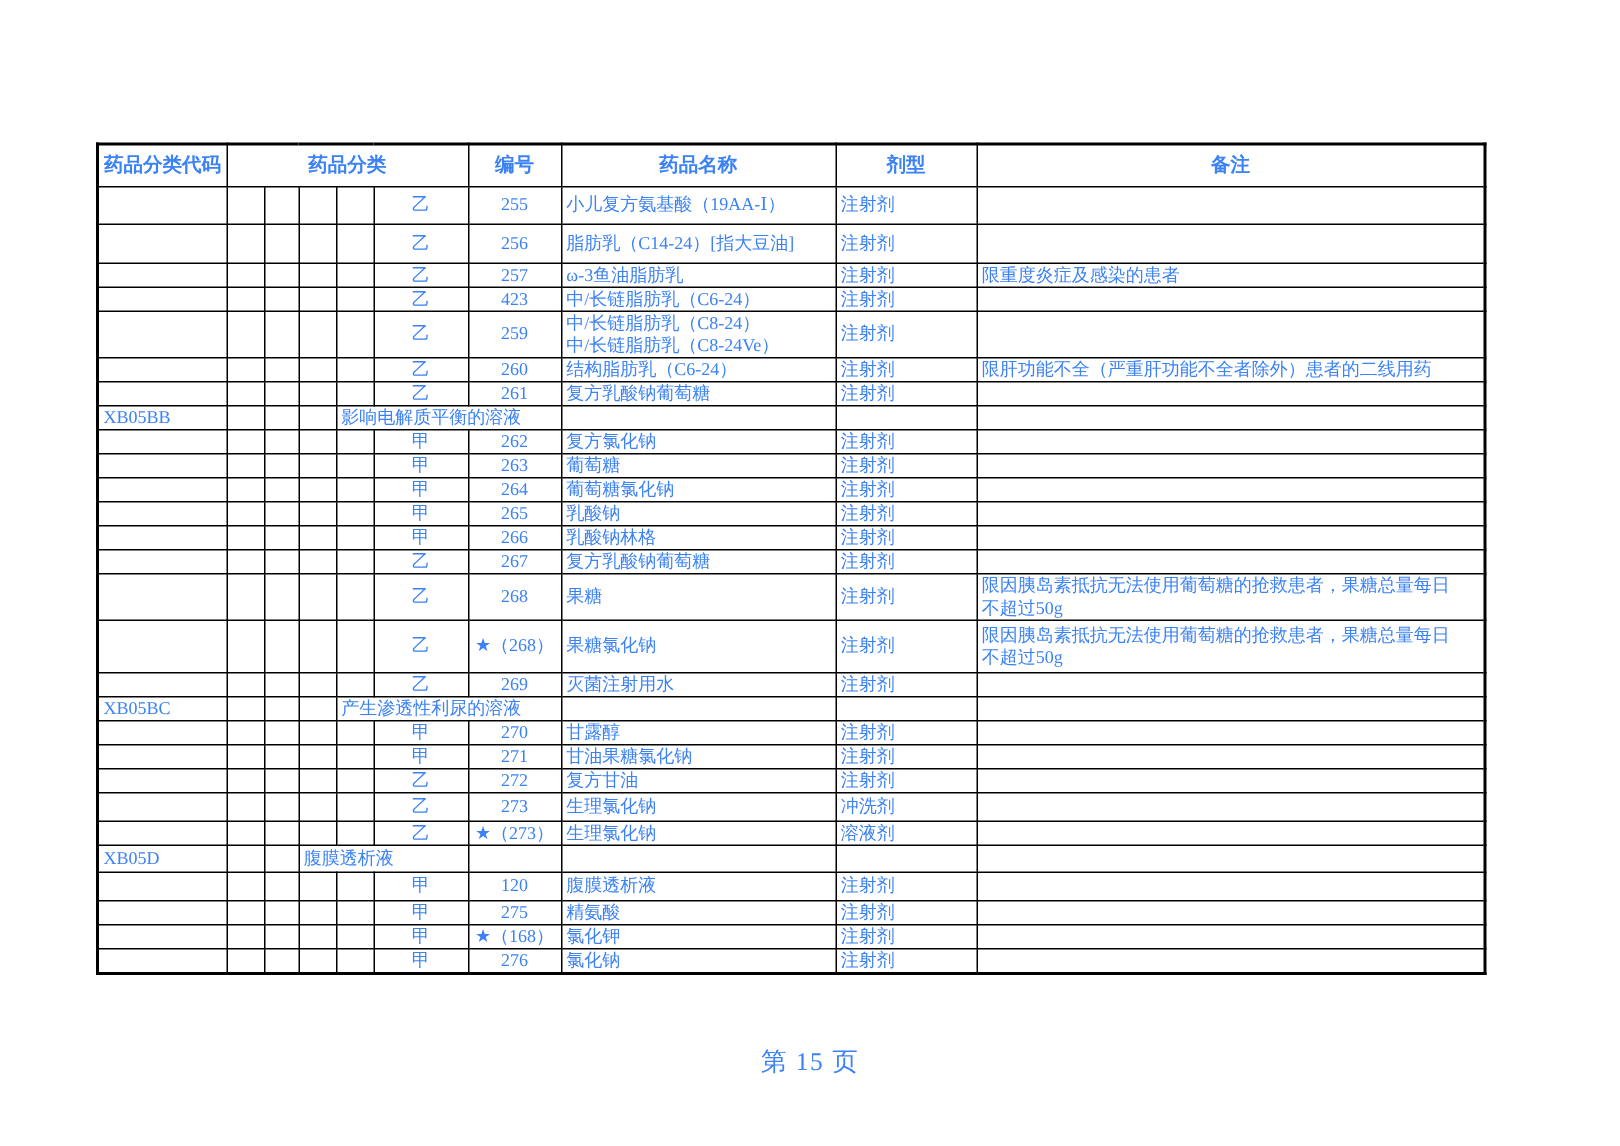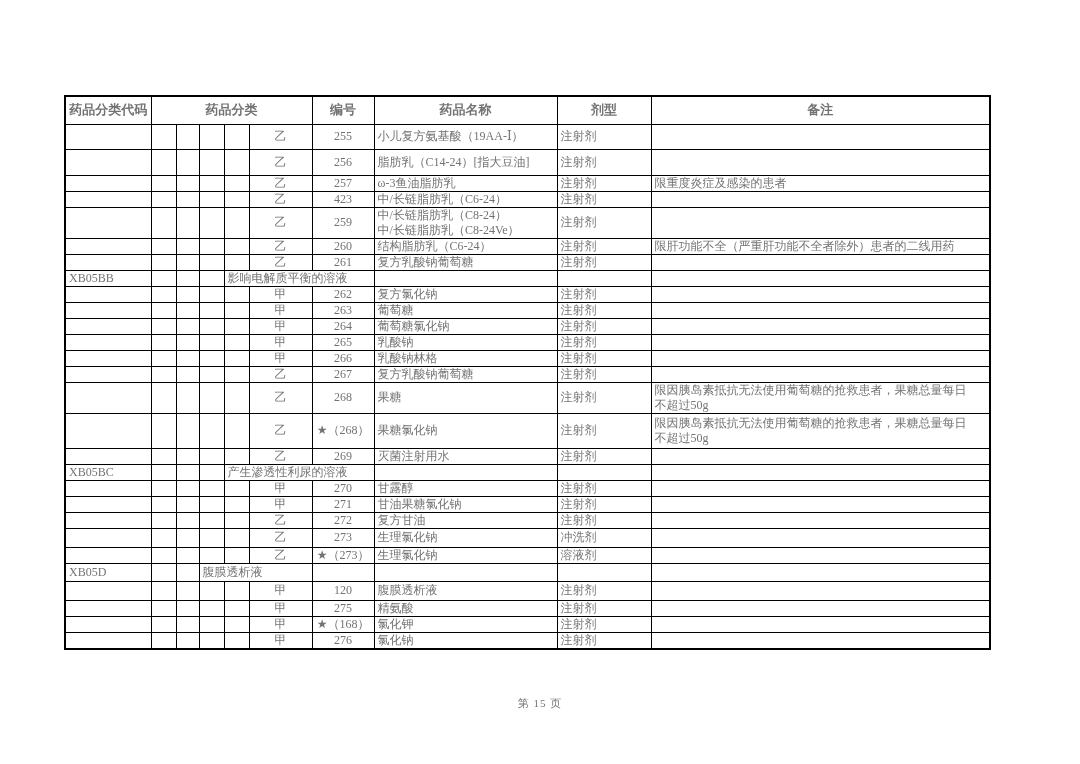--- a/index.html
+++ b/index.html
@@ -2,21 +2,21 @@
 <html><head>
 <meta charset="utf-8">
 <style>
   * { box-sizing: border-box; }
   html, body { margin: 0; padding: 0; background: #ffffff; }
   .page {
     position: relative;
     width: 1080px;
     height: 764px;
     background: #ffffff;
-    color: #737373;
+    color: #3b82f6;
     font-family: "Liberation Serif", "DejaVu Serif", serif;
     overflow: hidden;
   }
   table.drug-table {
     position: absolute;
     left: 64px;
     top: 95px;
     width: 925px;
     border-collapse: collapse;
     table-layout: fixed;
@@ -39,21 +39,21 @@
     padding: 0 2px;
   }
   .drug-table td.center { text-align: center; padding: 0 1px; }
   .drug-table td { height: 15px; }
   .footer {
     position: absolute;
     top: 696px;
     left: 0;
     width: 100%;
     text-align: center;
-    font-size: 11px;
+    font-size: 17px;
     letter-spacing: 1px;
   }
 </style>
 </head>
 <body>
 
 <div class="page">
 
   <table class="drug-table">
     <colgroup>

